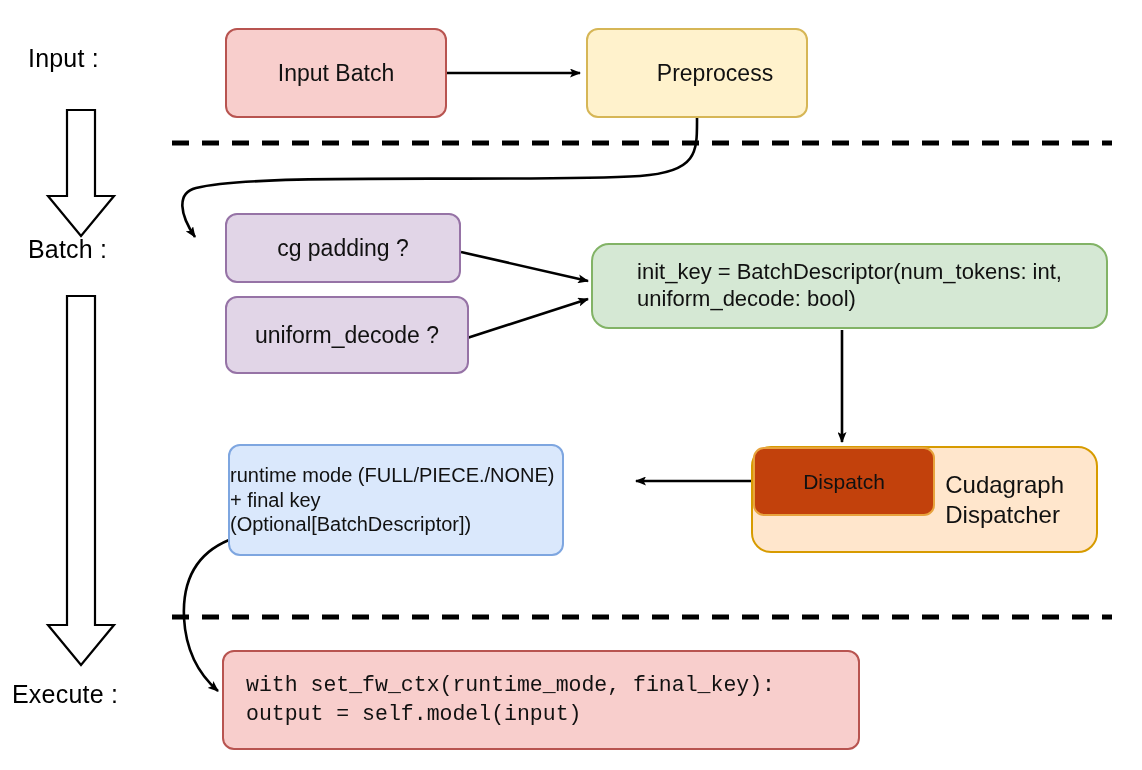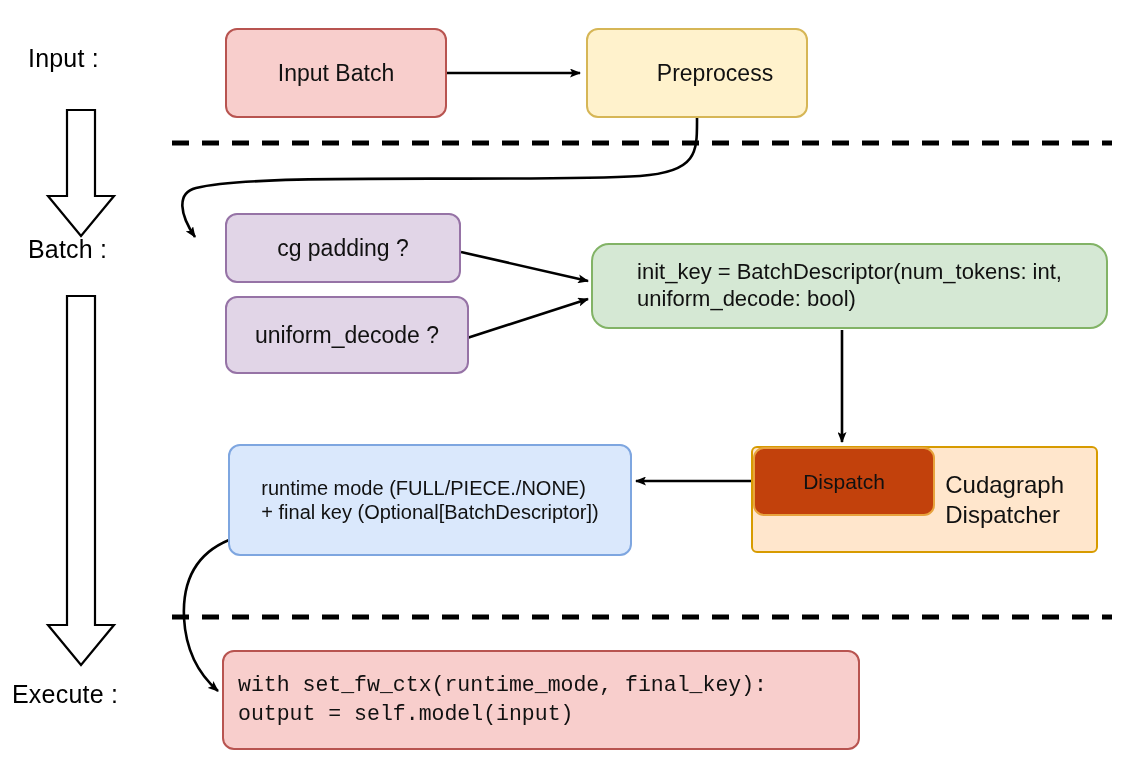--- a/index.html
+++ b/index.html
@@ -41,21 +41,21 @@
     color: #000000;
     letter-spacing: 0.2px;
     z-index: 4;
     white-space: nowrap;
   }
   .code-node {
     font-family: "Liberation Mono", "DejaVu Sans Mono", monospace;
     font-size: 21.5px;
     justify-content: flex-start;
     text-align: left;
-    padding-left: 14px;
+    padding-left: 22px;
     line-height: 1.33;
     letter-spacing: 0px;
   }
   svg .edge {
     fill: none;
     stroke: #000000;
     stroke-width: 2.6;
   }
   svg .divider {
     fill: none;
@@ -110,22 +110,22 @@
 
 <div class="node" style="left:586px; top:28px; width:222px; height:90px; background:#fff2cc; border-color:#d6b656; font-size:23px;padding-left:36px;">Preprocess</div>
 
 <div class="node" style="left:225px; top:213px; width:236px; height:70px; background:#e1d5e7; border-color:#9673a6; font-size:23px;">cg padding ?</div>
 
 <div class="node" style="left:225px; top:296px; width:244px; height:78px; background:#e1d5e7; border-color:#9673a6; font-size:23px;">uniform_decode ?</div>
 
 <div class="node" style="left:591px; top:243px; width:517px; height:86px; background:#d5e8d4; border-color:#82b366; font-size:22px;border-radius:18px;">init_key = BatchDescriptor(num_tokens: int,
 uniform_decode: bool)</div>
 
-<div class="node" style="left:751px; top:446px; width:347px; height:107px; background:#ffe6cc; border-color:#d79b00; font-size:24px; justify-content:flex-end; padding-right:32px; border-radius:6px; z-index:2;">Cudagraph
+<div class="node" style="left:751px; top:446px; width:347px; height:107px; background:#ffe6cc; border-color:#d79b00; font-size:24px; justify-content:flex-end; padding-right:32px; border-radius:20px; z-index:2;">Cudagraph
 Dispatcher</div>
 
 <div class="node" style="left:753px; top:447px; width:182px; height:69px; background:#c2410c; border-color:#e8a33d; font-size:21px; border-radius:11px; z-index:3;">Dispatch</div>
 
-<div class="node" style="left:228px; top:444px; width:404px; height:112px; background:#dae8fc; border-color:#7ea6e0; font-size:20px;">runtime mode (FULL/PIECE./NONE)
+<div class="node" style="left:228px; top:444px; width:336px; height:112px; background:#dae8fc; border-color:#7ea6e0; font-size:20px;">runtime mode (FULL/PIECE./NONE)
 + final key (Optional[BatchDescriptor])</div>
 
 <div class="node code-node" style="left:222px; top:650px; width:638px; height:100px; background:#f8cecc; border-color:#b85450;">with set_fw_ctx(runtime_mode, final_key):
     output = self.model(input)</div>
 
 </body></html>

